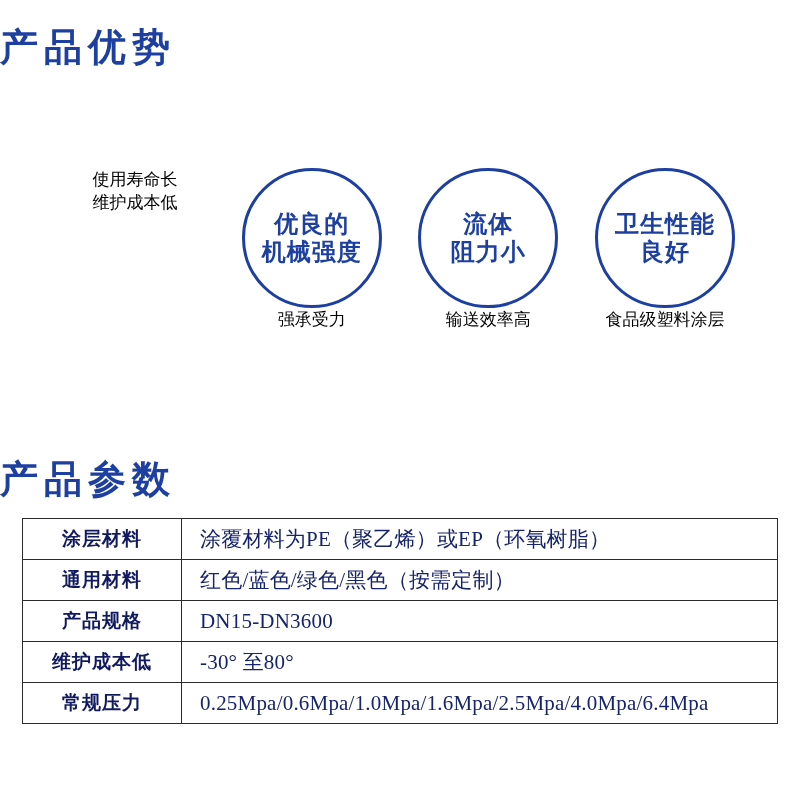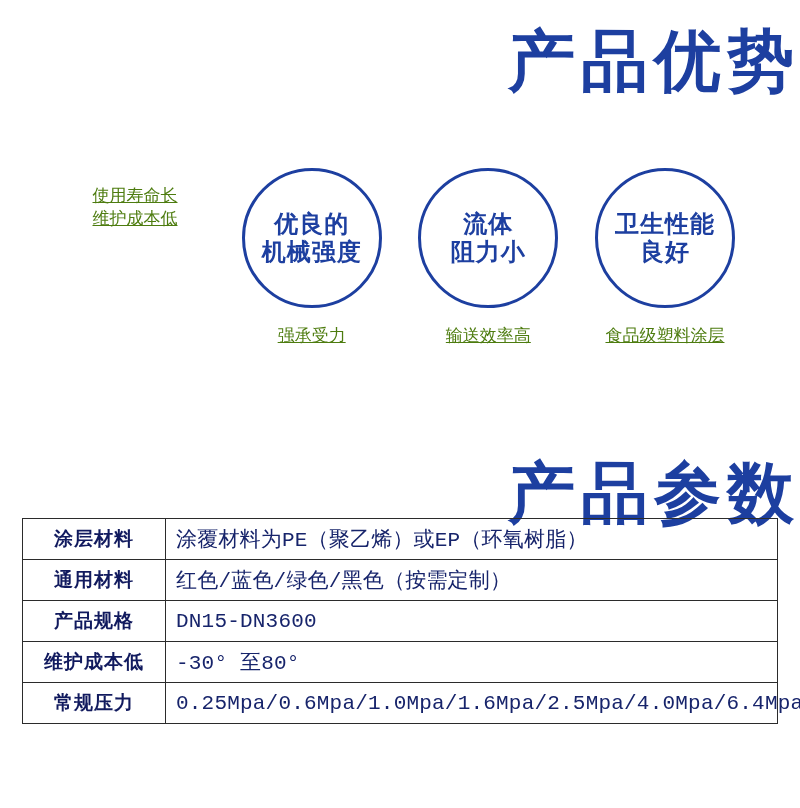--- a/index.html
+++ b/index.html
@@ -15,22 +15,22 @@
     overflow: hidden;
   }
   .page {
     position: relative;
     width: 800px;
     height: 808px;
   }
 
   
   .big-title {
-    text-align: right;
-    font-size: 67px;
+    text-align: left;
+    font-size: 38px;
     font-weight: bold;
     color: #1d3fa0;
     letter-spacing: 6px;
     line-height: 1;
     font-family: "DejaVu Sans", "Liberation Sans", sans-serif;
   }
   #advantages-title {
     position: absolute;
     left: 0;
     right: 0;
@@ -74,46 +74,45 @@
   .circle-text {
     font-size: 24px;
     font-weight: bold;
     color: #1d3fa0;
     line-height: 1.18;
     letter-spacing: 1px;
     font-family: "DejaVu Sans", "Liberation Sans", sans-serif;
     white-space: pre-line;
   }
   .circle-caption {
-    margin-top: 16px;
+    margin-top: 0;
     font-size: 17px;
-    color: #4d7c0f;
+    color: #000000;
     line-height: 1.35;
     text-align: center;
     white-space: pre-line;
     font-family: "DejaVu Sans", "Liberation Sans", sans-serif;
-    text-decoration: underline;
   }
 
   
   .params-table {
     position: absolute;
     left: 22px;
     top: 518px;
     width: 756px;
     border-collapse: collapse;
     table-layout: fixed;
   }
   .params-table td {
     border: 1px solid #2b2b2b;
     height: 40px;
-    padding: 0 10px;
+    padding: 0 18px;
     vertical-align: middle;
     color: #17246b;
-    font-family: Liberation Mono, monospace;
+    font-family: Liberation Serif, serif;
   }
   .params-table td.label {
     width: 122px;
     font-size: 19px;
     font-weight: bold;
     text-align: center;
     letter-spacing: 1px;
     color: #111a5e;
   }
   .params-table td.value {

